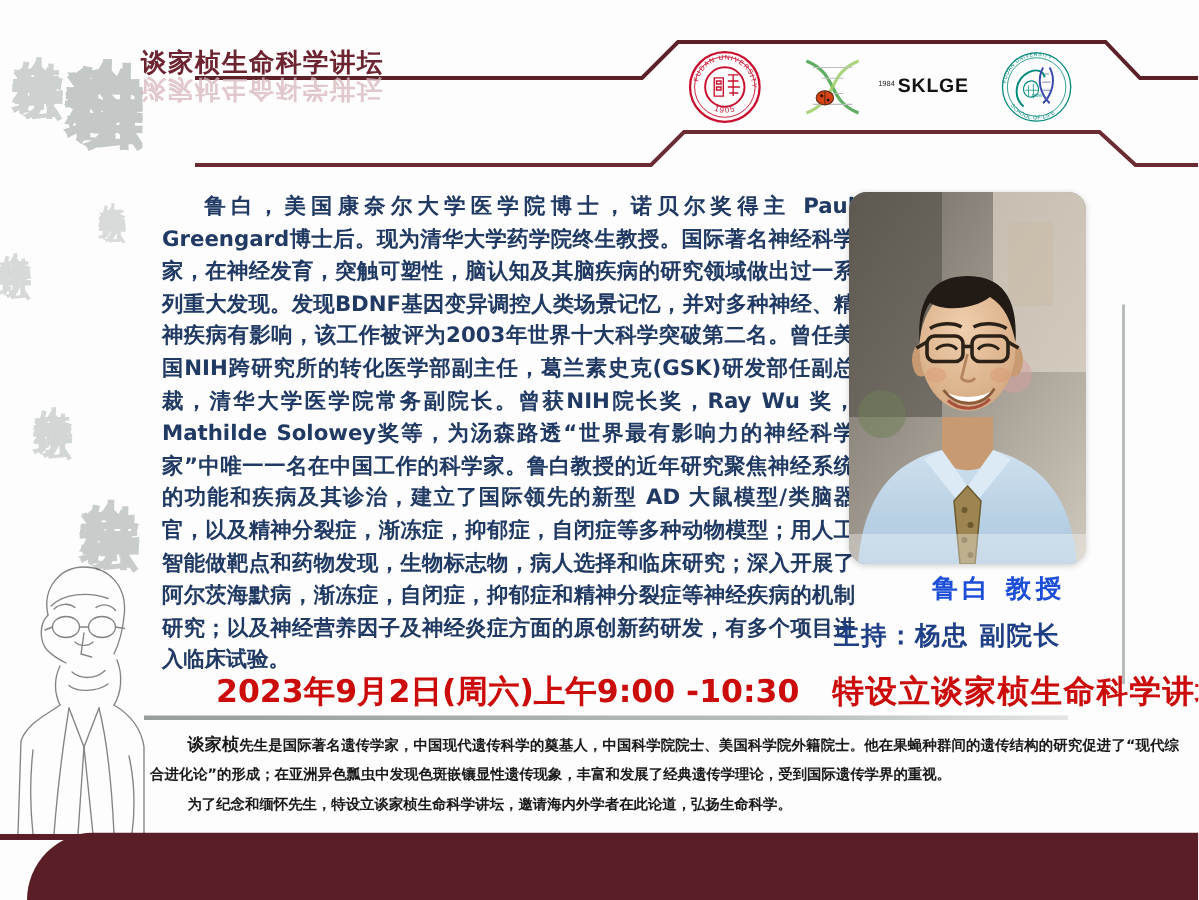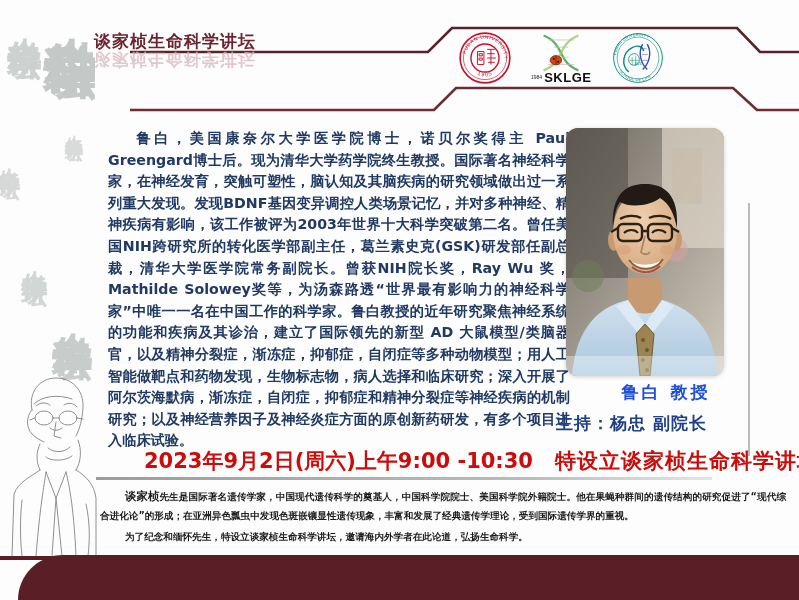--- a/index.html
+++ b/index.html
@@ -46,21 +46,21 @@
     font-size:17px;font-weight:700;letter-spacing:1px;
     font-family:"DejaVu Sans",sans-serif;
     color:#d7b7bc;
     transform:scaleY(-1);
     opacity:.75;
   }
   .banner-svg{position:absolute;left:0;top:0;width:799px;height:130px;}
 
   .logo-row{position:absolute;left:458px;top:22px;width:260px;height:72px;display:flex;align-items:center;gap:18px;}
   .logo{display:block;}
-  .sklge-wrap{display:flex;flex-direction:column;align-items:center;}
+  .sklge-wrap{display:flex;flex-direction:row;align-items:center;}
   .sklge-text{font-size:13px;font-weight:700;letter-spacing:.5px;font-family:"Liberation Sans",sans-serif;color:#111;margin-top:-4px;}
   .sklge-year{font-size:5px;color:#222;align-self:flex-start;margin-left:1px;}
 
   
   .main-title{
     position:absolute;left:88px;top:82px;
     font-size:25px;font-weight:700;color:#3c6a73;
     font-family:"DejaVu Sans",sans-serif;
     letter-spacing:0px;white-space:nowrap;
   }

